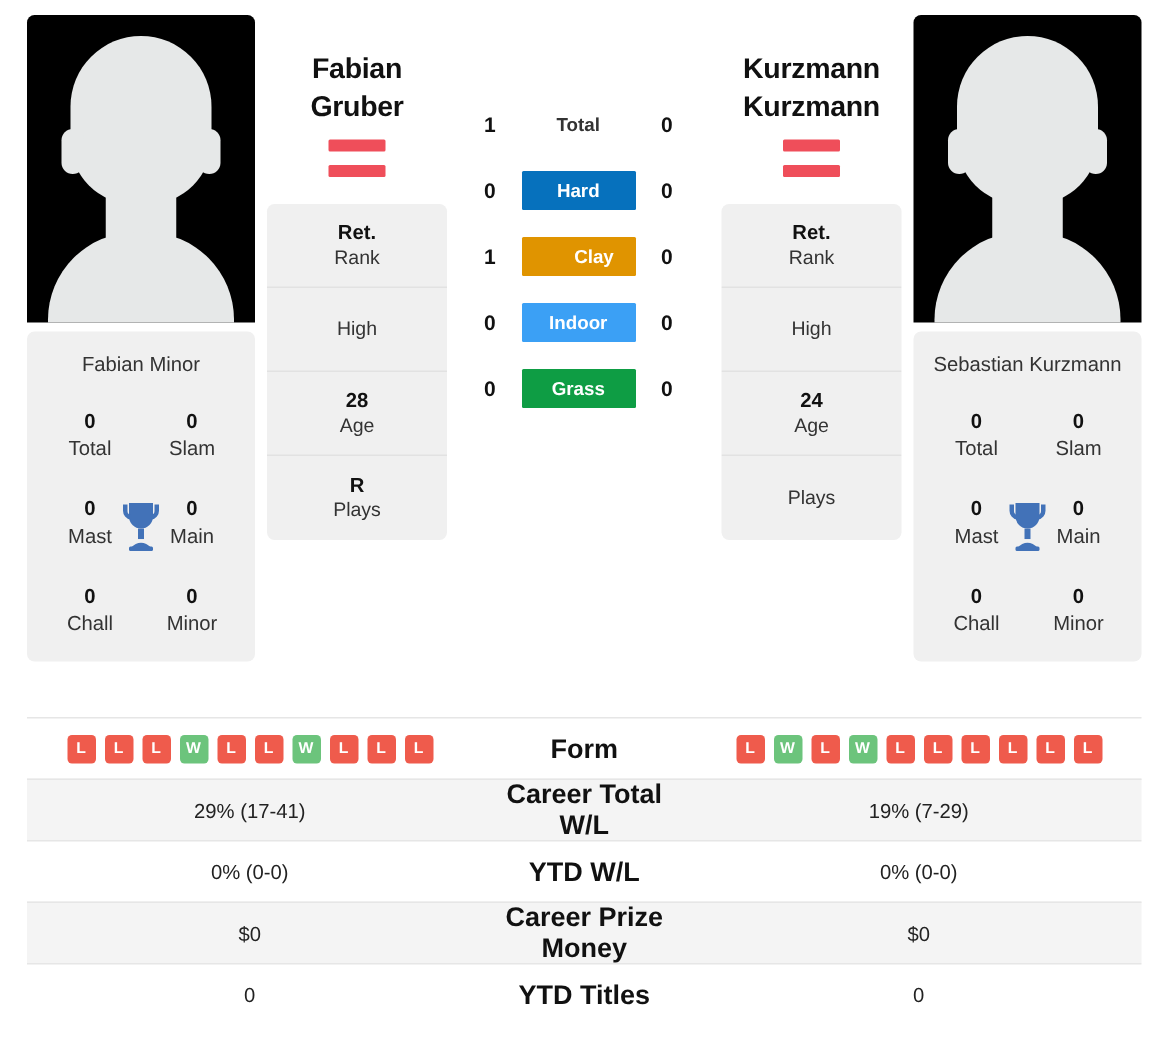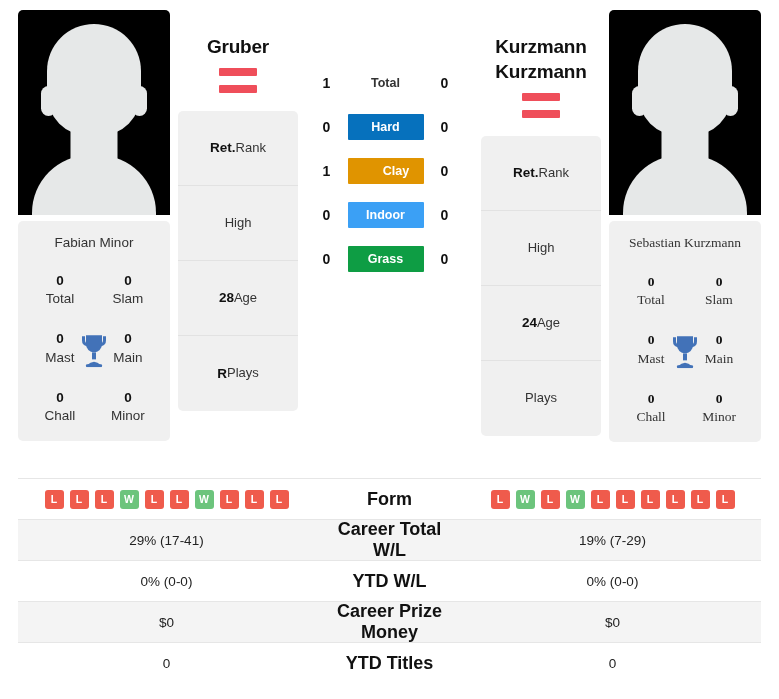--- a/index.html
+++ b/index.html
@@ -143,23 +143,23 @@
   }
   .flag-bar { height: 8px; background: #ef4e5a; border-radius: 1px; }
 
   .info-card {
     margin-top: 18px;
     background: #f0f0f0;
     border-radius: 5px;
     overflow: hidden;
   }
   .info-row {
-    height: 75px;
-    display: flex;
-    flex-direction: row;
+    height: 56px;
+    display: flex;
+    flex-direction: column;
     align-items: center;
     justify-content: center;
     border-bottom: 1px solid #e2e2e2;
   }
   .info-row:last-child { border-bottom: none; }
   .info-val {
     font-size: 13.5px;
     font-weight: bold;
     color: #111111;
     line-height: 1.3;
@@ -292,20 +292,21 @@
             <rect x="13" y="19" width="4" height="7" fill="#4272b8"></rect>
             <path d="M8 32 q7 -7 14 0 z" fill="#4272b8"></path>
             <rect x="7" y="31" width="16" height="3" rx="1" fill="#4272b8"></rect>
           </svg>
         </div>
       </div>
     </div>
 
     <div class="info-col">
       <div class="player-name">
+        <div>Fabian</div>
         <div>Gruber</div>
       </div>
       <div class="flag">
         <div class="flag-bar"></div>
         <div class="flag-bar"></div>
       </div>
       <div class="info-card">
         <div class="info-row">
           <div class="info-val">Ret.</div>
           <div class="info-lbl">Rank</div>
@@ -375,21 +376,21 @@
           <div class="info-val">24</div>
           <div class="info-lbl">Age</div>
         </div>
         <div class="info-row">
 
           <div class="info-lbl">Plays</div>
         </div>
       </div>
     </div>
 
-    <div class="player-col" style="margin-left:8px;font-family:Liberation Serif, serif;">
+    <div class="player-col" style="margin-left:8px;">
       <div class="photo">
         <div class="silhouette-head"></div>
         <div class="silhouette-ear-l"></div>
         <div class="silhouette-ear-r"></div>
         <div class="silhouette-neck"></div>
         <div class="silhouette-body"></div>
       </div>
       <div class="stat-card">
         <div class="stat-card-name">Sebastian Kurzmann</div>
         <div class="titles-grid">

